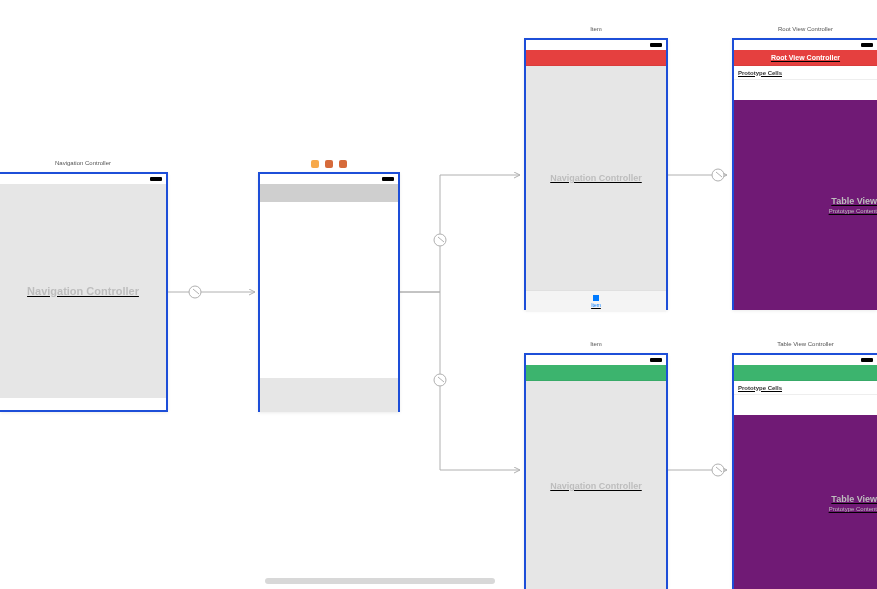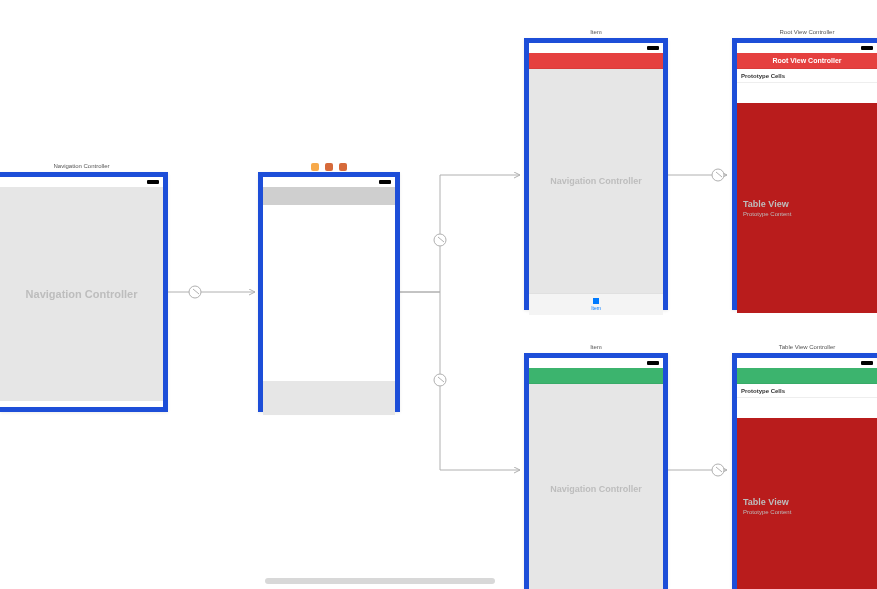--- a/index.html
+++ b/index.html
@@ -20,22 +20,23 @@
   svg.connectors {
     position: absolute;
     top: 0; left: 0;
     width: 877px;
     height: 589px;
     pointer-events: none;
   }
   .scene {
     position: absolute;
     background: #ffffff;
-    border: 5px solid #1d4ed8;
+    border: 2px solid #1d4ed8;
     box-shadow: 0 1px 3px rgba(0,0,0,0.08);
+    text-decoration: underline;
   }
   .scene-title {
     position: absolute;
     top: -14px;
     left: 0;
     width: 100%;
     text-align: center;
     font-size: 6px;
     color: #555;
     font-weight: 500;
@@ -88,23 +89,23 @@
     justify-content:center;
   }
   .tabbar .square {
     width:6px; height:6px; background:#007aff; margin-bottom:1px;
   }
   .tabbar .lbl { font-size:5px; color:#007aff; }
   .tv-body {
     flex:1;
     display:flex;
     flex-direction:column;
-    align-items:flex-start;
+    align-items:flex-end;
     justify-content:center;
-    background:#b91c1c;
+    background:#701a75;
     padding-left:6px;
   }
   .proto-cell {
     height:14px;
     background:#fff;
     border-bottom:1px solid #eee;
     font-size:6px;
     color:#333;
     display:flex;
     align-items:center;

